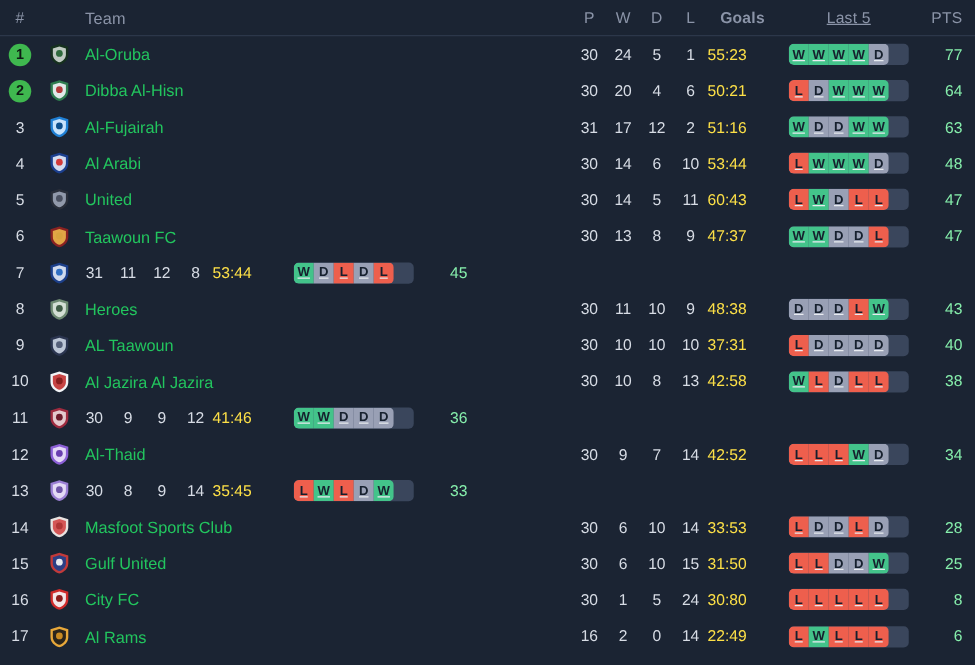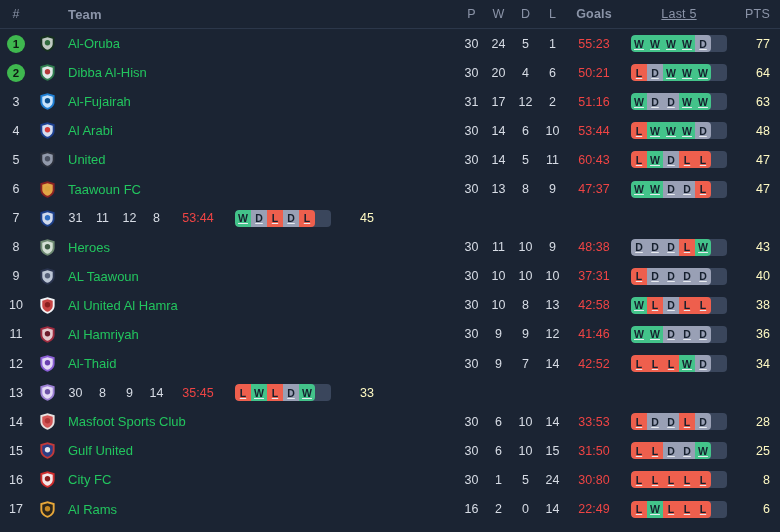--- a/index.html
+++ b/index.html
@@ -74,47 +74,47 @@
   }
   .c-num {
     width: 27px;
     flex: 0 0 27px;
     text-align: center;
     color: #d7dce5;
   }
   .c-goals {
     width: 56px;
     flex: 0 0 56px;
-    text-align: center;
-    color: #ef4444;
+    text-align: left;
+    color: #fde047;
   }
   .c-last5 {
     width: 114px;
     flex: 0 0 114px;
     display: flex;
     align-items: center;
     justify-content: center;
     text-decoration: underline;
   }
   .c-pts {
     width: 34px;
     flex: 0 0 34px;
     text-align: right;
-    color: #fef9c3;
+    color: #86efac;
   }
 
   .thead .c-rank,
   .thead .c-num,
   .thead .c-goals,
   .thead .c-last5,
   .thead .c-pts,
   .thead .c-team {
     color: #8b94a8;
   }
-  .thead .c-team { padding-left: 6px; font-weight: bold; }
+  .thead .c-team { padding-left: 6px; }
   .thead .c-goals { text-align: center; font-weight: bold; }
 
   
   .rank-badge {
     width: 18px;
     height: 18px;
     border-radius: 50%;
     background: #3fb84f;
     color: #0f1a14;
     display: flex;
@@ -437,21 +437,21 @@
       </div>
       <div class="row">
         <div class="c-rank">10</div>
         <div class="c-logo">
           <svg viewBox="0 0 24 24" class="crest">
             <path d="M12 1.5 L21 4.2 V12 C21 17.4 16.8 21 12 22.5 C7.2 21 3 17.4 3 12 V4.2 Z" fill="#f2f4f7"></path>
             <path d="M12 4 L18.6 6 V12 C18.6 16 15.5 18.8 12 20 C8.5 18.8 5.4 16 5.4 12 V6 Z" fill="#c33434" opacity="0.92"></path>
             <circle cx="12" cy="11" r="3.4" fill="#8a1f1f"></circle>
           </svg>
         </div>
-        <div class="c-team">Al United Al Hamra</div>
+        <div class="c-team">Al Jazira Al Jazira</div>
         <div class="c-num">30</div>
         <div class="c-num">10</div>
         <div class="c-num">8</div>
         <div class="c-num">13</div>
         <div class="c-goals">42:58</div>
         <div class="c-last5">
           <div class="last5-track">
             <div class="last5-fill">
               <div class="l5 W">W</div>
               <div class="l5 L">L</div>
@@ -465,21 +465,20 @@
       </div>
       <div class="row">
         <div class="c-rank">11</div>
         <div class="c-logo">
           <svg viewBox="0 0 24 24" class="crest">
             <path d="M12 1.5 L21 4.2 V12 C21 17.4 16.8 21 12 22.5 C7.2 21 3 17.4 3 12 V4.2 Z" fill="#9e2b3f"></path>
             <path d="M12 4 L18.6 6 V12 C18.6 16 15.5 18.8 12 20 C8.5 18.8 5.4 16 5.4 12 V6 Z" fill="#ead7d9" opacity="0.92"></path>
             <circle cx="12" cy="11" r="3.4" fill="#6d1c2c"></circle>
           </svg>
         </div>
-        <div class="c-team">Al Hamriyah</div>
         <div class="c-num">30</div>
         <div class="c-num">9</div>
         <div class="c-num">9</div>
         <div class="c-num">12</div>
         <div class="c-goals">41:46</div>
         <div class="c-last5">
           <div class="last5-track">
             <div class="last5-fill">
               <div class="l5 W">W</div>
               <div class="l5 W">W</div>

